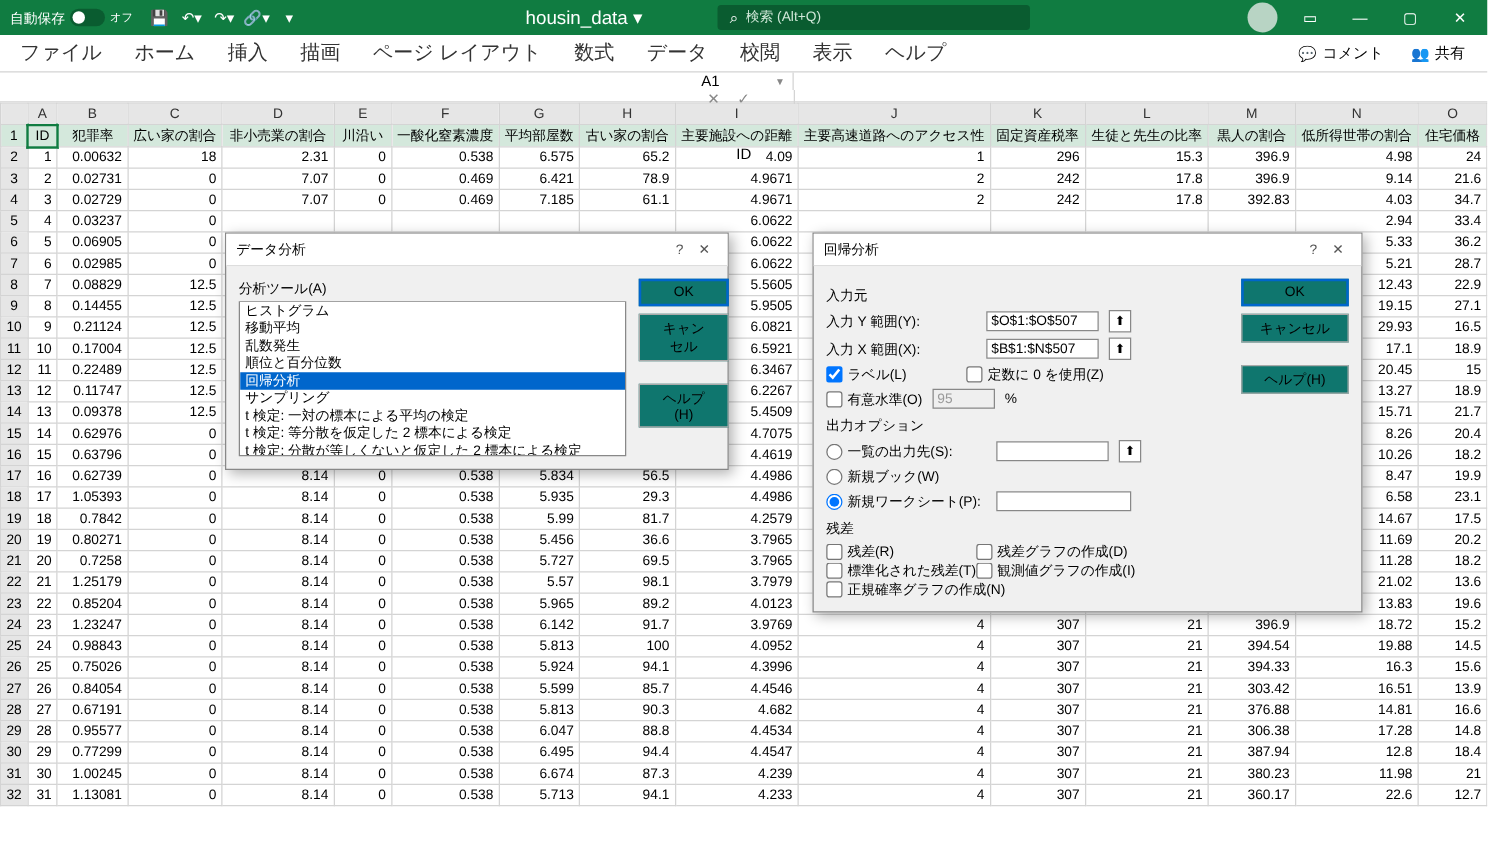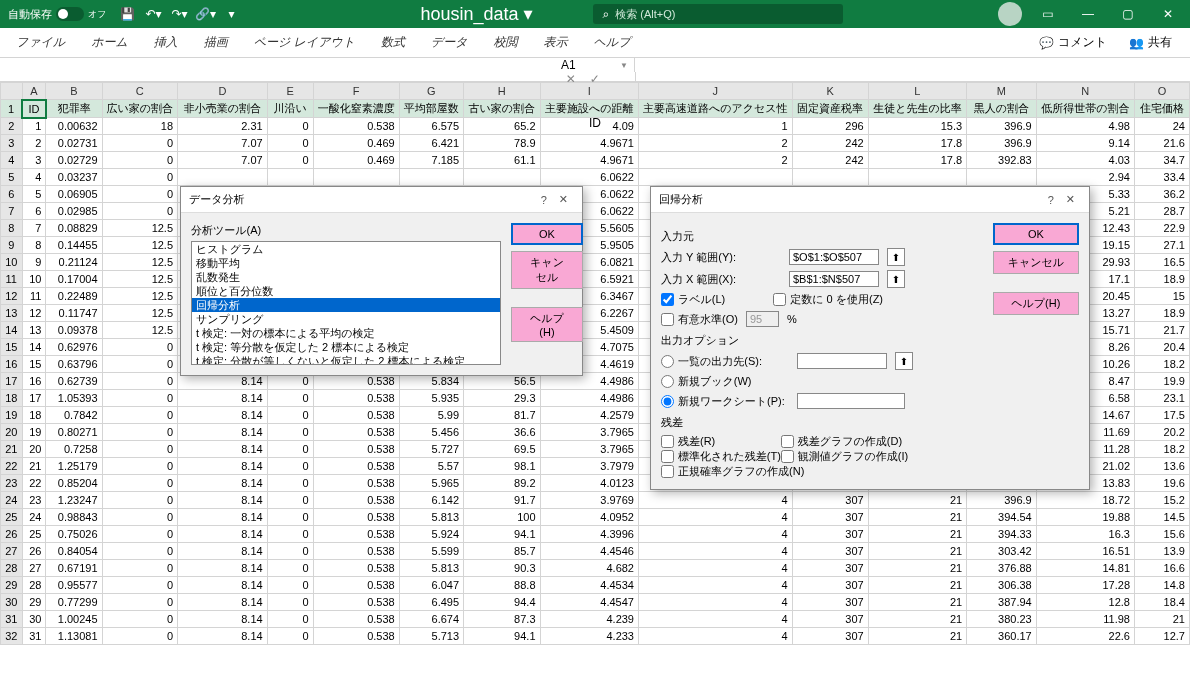--- a/index.html
+++ b/index.html
@@ -4,30 +4,30 @@
 <style>
 * { margin: 0; padding: 0; box-sizing: border-box; font-family: "Segoe UI", Meiryo, sans-serif; }
 body { background: #fff; font-size: 12px; overflow: hidden; width: 1190px; height: 693px; position: relative; }
 
 .titlebar { background: #107c41; height: 28px; display: flex; align-items: center; color: #fff; padding: 0 8px; }
 .titlebar .autosave { display: flex; align-items: center; gap: 4px; font-size: 11px; }
 .titlebar .toggle { width: 28px; height: 14px; background: #0a5c30; border-radius: 7px; position: relative; }
 .titlebar .toggle::before { content: ""; position: absolute; width: 10px; height: 10px; background: #fff; border-radius: 50%; top: 2px; left: 2px; }
 .titlebar .qat { display: flex; gap: 8px; margin-left: 12px; }
 .titlebar .qat-icon { width: 18px; height: 18px; display: flex; align-items: center; justify-content: center; cursor: pointer; }
-.titlebar .filename { margin-left: 180px; font-size: 18px; text-align: center; }
+.titlebar .filename { margin-left: 180px; font-size: 15px; text-align: center; }
 .titlebar .search { margin-left: 60px; background: #0a5c30; border-radius: 3px; padding: 3px 10px; width: 250px; display: flex; align-items: center; gap: 6px; }
 .titlebar .search input { background: transparent; border: none; color: #d0e8d8; font-size: 11px; width: 100%; outline: none; }
 .titlebar .search input::placeholder { color: #d0e8d8; }
 .titlebar .right { margin-left: auto; display: flex; gap: 12px; align-items: center; }
 .titlebar .avatar { width: 24px; height: 24px; background: #b8d4c4; border-radius: 50%; }
 .titlebar .winbtn { width: 28px; height: 18px; display: flex; align-items: center; justify-content: center; cursor: pointer; }
 
 .tabbar { background: #fff; height: 30px; display: flex; align-items: center; padding: 0 12px; gap: 18px; border-bottom: 1px solid #d4d4d4; }
-.tabbar .tab { font-size: 12px; color: #333; cursor: pointer; padding: 6px 4px; font-style: italic; }
+.tabbar .tab { font-size: 16px; color: #333; cursor: pointer; padding: 6px 4px; }
 .tabbar .right { margin-left: auto; display: flex; gap: 10px; }
 .tabbar .right .btn { display: flex; align-items: center; gap: 4px; padding: 2px 6px; cursor: pointer; }
 
 .formula-row { height: 24px; display: flex; align-items: center; border-bottom: 1px solid #d4d4d4; flex-direction: column; }
 .namebox { width: 80px; border-right: 1px solid #d4d4d4; padding: 0 6px; display: flex; align-items: center; justify-content: space-between; font-size: 12px; }
 .namebox .chev { font-size: 8px; color: #888; }
 .fbtns { display: flex; gap: 6px; padding: 0 8px; color: #888; border-right: 1px solid #d4d4d4; }
 .fbtns span { cursor: pointer; padding: 0 4px; }
 .fx { font-style: italic; font-family: Liberation Sans, sans-serif; margin-top: 30px; }
 .fvalue { padding: 0 12px; font-size: 12px; flex: 1; }
@@ -44,21 +44,21 @@
 .col-E { width: 52px; } .col-F { width: 82px; } .col-G { width: 65px; } .col-H { width: 78px; }
 .col-I { width: 100px; } .col-J { width: 150px; } .col-K { width: 78px; } .col-L { width: 100px; }
 .col-M { width: 78px; } .col-N { width: 100px; } .col-O { width: 58px; }
 
 .dialog { position: absolute; background: #f0f0f0; border: 1px solid #888; box-shadow: 3px 3px 10px rgba(0,0,0,0.3); font-size: 11px; }
 .dlg-title { background: #fff; padding: 4px 8px; display: flex; align-items: center; border-bottom: 1px solid #ddd; }
 .dlg-title .name { flex: 1; }
 .dlg-title .btn { padding: 2px 6px; cursor: pointer; color: #555; }
 .dlg-body { padding: 10px; display: flex; gap: 10px; }
 .dlg-btns { display: flex; flex-direction: column; gap: 6px; }
-.dlg-btn { background: #f9a8d4; border: 1px solid #aaa; padding: 3px 14px; min-width: 72px; text-align: center; cursor: pointer; }
+.dlg-btn { background: #0f766e; border: 1px solid #aaa; padding: 3px 14px; min-width: 72px; text-align: center; cursor: pointer; }
 .dlg-btn.primary { border: 2px solid #0066cc; }
 
 .listbox { width: 310px; height: 124px; background: #fff; border: 1px solid #888; overflow-y: scroll; font-size: 11px; }
 .listbox .item { padding: 0 4px; cursor: pointer; line-height: 14px; }
 .listbox .item.sel { background: #0066cc; color: #fff; }
 
 .reg-dlg .section { font-size: 11px; margin: 6px 0 4px; }
 .reg-dlg .row { display: flex; align-items: center; gap: 8px; margin: 4px 0; }
 .reg-dlg .row label { width: 120px; }
 .reg-dlg input[type=text] { border: 1px solid #888; padding: 1px 3px; font-size: 11px; width: 90px; }
@@ -787,21 +787,21 @@
         <div class="chk" style="margin-left:40px;">
             <input type="checkbox" style="">
             <span>定数に 0 を使用(Z)</span>
           </div>
       </div>
       <div class="row">
         <div class="chk">
             <input type="checkbox" style="">
             <span>有意水準(O)</span>
           </div>
-        <input type="text" disabled="" style="width: 33px; color: rgb(153, 153, 153);" value="95">
+        <input type="text" disabled="" style="width: 50px; color: rgb(153, 153, 153);" value="95">
         <span>%</span>
       </div>
 
       <div class="section" style="">出力オプション</div>
       <div class="row">
         <div class="chk" style="width:128px;">
             <input type="radio" name="out" style="">
             <span>一覧の出力先(S):</span>
           </div>
         <input type="text" style="">

